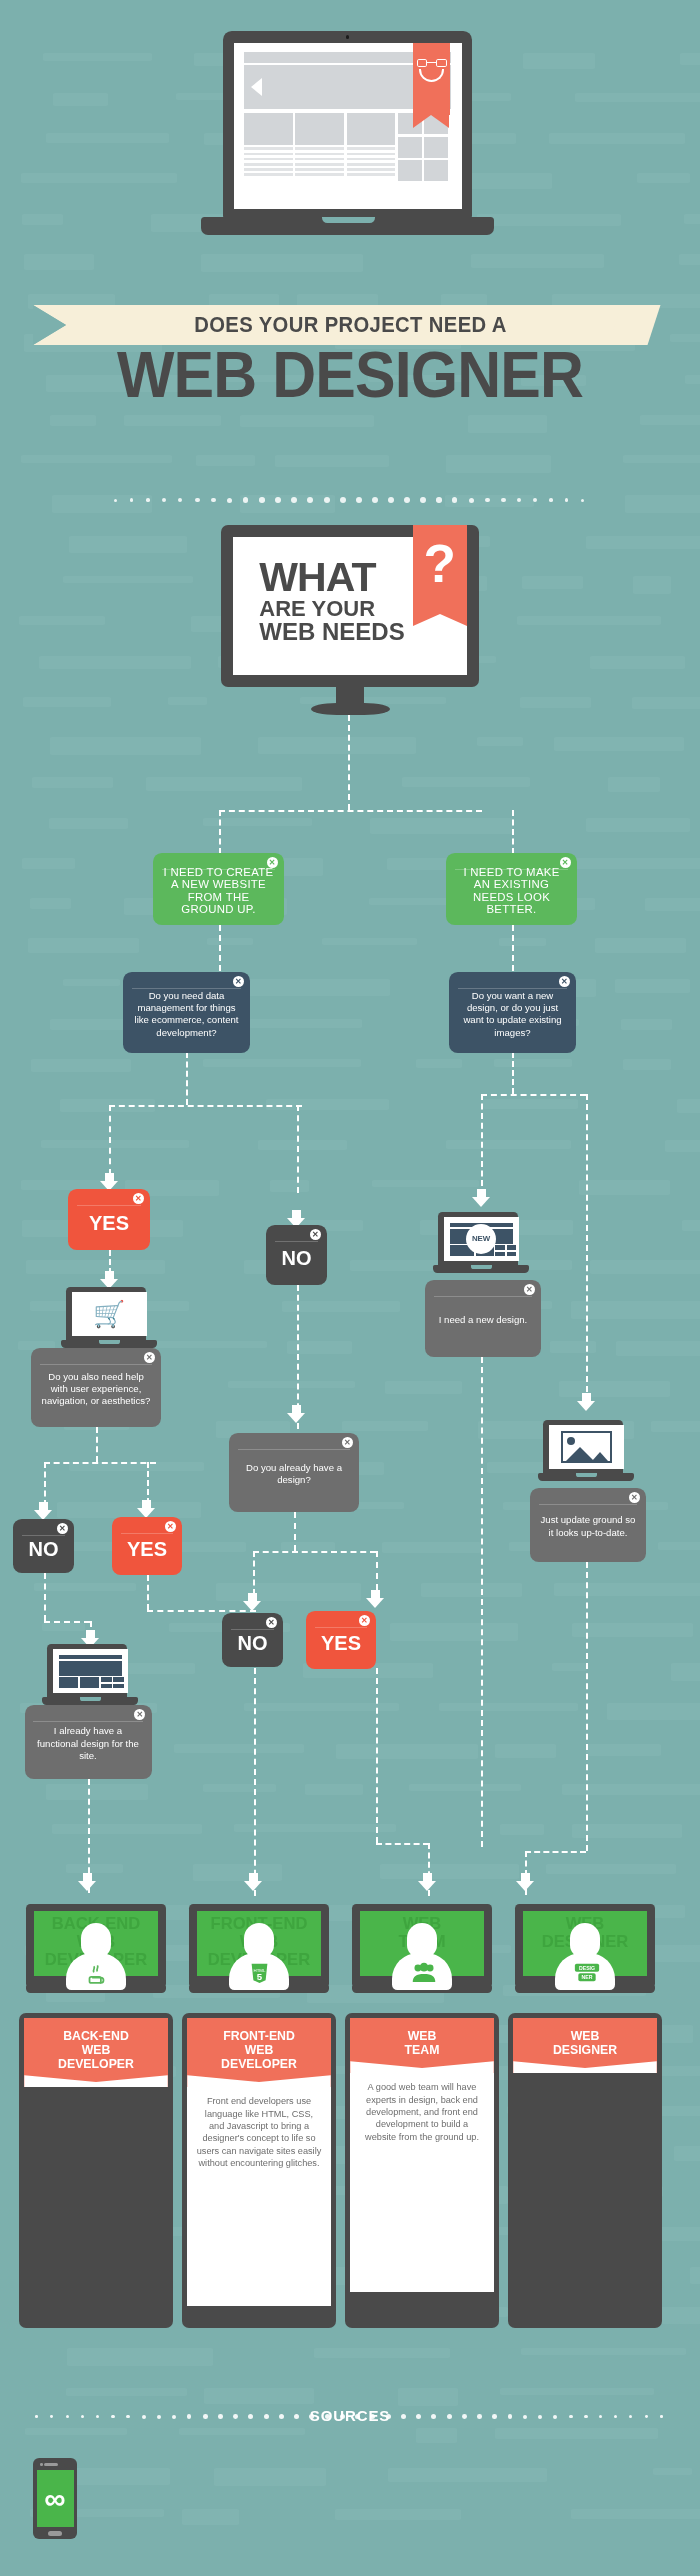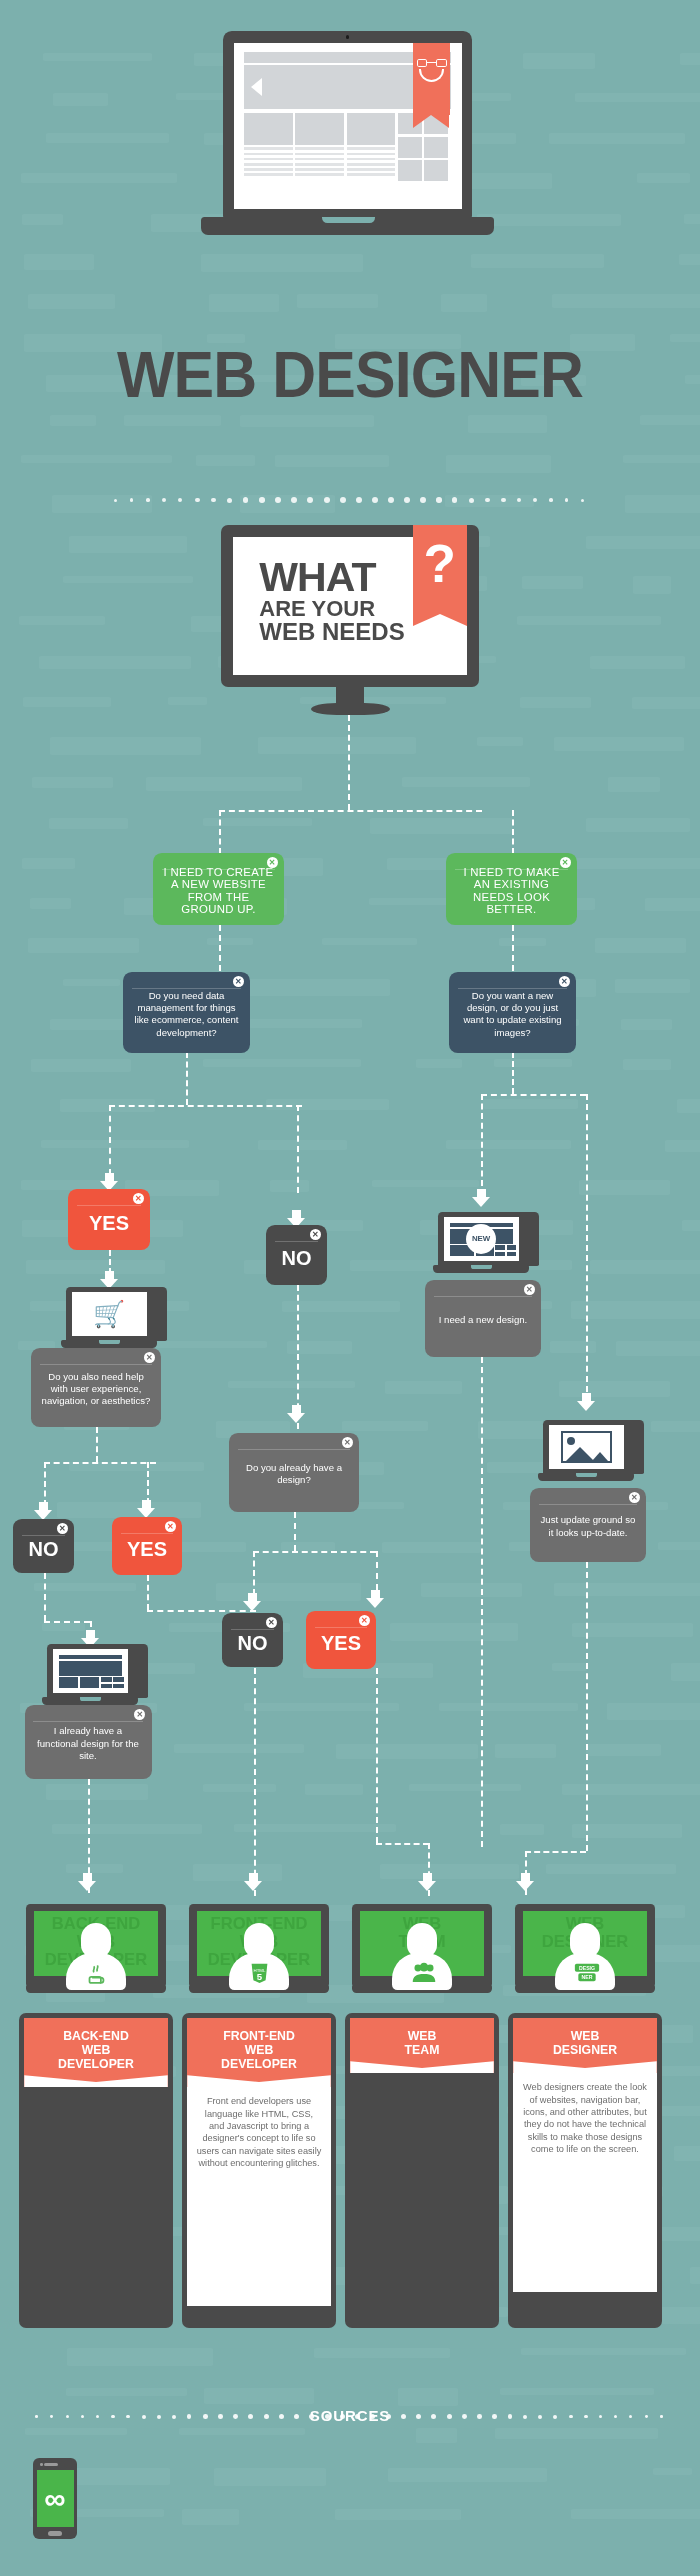--- a/index.html
+++ b/index.html
@@ -93,21 +93,21 @@
   
   .ln { position:absolute; background:transparent; }
   .ln.v { width:0; border-left:2.6px dashed #fff; }
   .ln.h { height:0; border-top:2.6px dashed #fff; }
   .arw { position:absolute; width:19px; }
   .arw .stem { position:absolute; left:5.3px; top:0; width:8.8px; height:8.8px; background:#fff; }
   .arw .head { position:absolute; left:0; top:7.9px; border-left:9.6px solid transparent; border-right:9.6px solid transparent; border-top:10.5px solid #fff; }
 
   
   .mini { position:absolute; width:96px; height:67px; }
-  .mini .lid { position:absolute; left:5.3px; top:0; width:101px; height:54px; background:#4a4a4a; border-radius:4.4px 4.4px 1.8px 1.8px; }
+  .mini .lid { position:absolute; left:5.3px; top:0; width:80px; height:54px; background:#4a4a4a; border-radius:4.4px 4.4px 1.8px 1.8px; }
   .mini .scr { position:absolute; left:5.3px; top:5.3px; width:75px; height:44px; background:#fff; overflow:hidden; }
   .mini .base { position:absolute; left:0; top:53px; width:96px; height:7.9px; background:#4a4a4a; border-radius:1.8px 1.8px 4.4px 4.4px; }
   .mini .nt { position:absolute; left:50%; margin-left:-10.5px; top:53px; width:21px; height:3.5px; background:#7cb0ad; border-radius:0 0 2.6px 2.6px; }
   .cart { position:absolute; left:50%; top:50%; transform:translate(-50%,-50%); color:#3d5366; font-size:26px; line-height:1; }
   .wire { position:absolute; left:3.5px; top:3.5px; right:3.5px; bottom:3.5px; background:#fff; }
   .wire .wb { position:absolute; background:#3d5366; }
   .badge { position:absolute; left:50%; top:50%; transform:translate(-50%,-50%); width:30px; height:30px; background:#fff; border-radius:50%;
       color:#3d5366; font-size:7.9px; font-weight:bold; line-height:30px; text-align:center; }
   .pic { position:absolute; left:12.3px; top:6.1px; width:51px; height:31.5px; border:2.6px solid #3d5366; }
   .pic .sun { position:absolute; left:4.4px; top:3.5px; width:7.9px; height:7.9px; border-radius:50%; background:#3d5366; }
@@ -475,20 +475,24 @@
             <s></s>
             <b class="r"></b>
           </div>
         <div class="smile"></div>
       </div>
     </div>
     <div class="lh-base"></div>
       <div class="lh-notch"></div>
   </div>
 
+  <div class="banner">
+    <div class="skew"></div>
+    <h2>DOES YOUR PROJECT NEED A</h2>
+  </div>
 
   <div class="t-main">WEB DESIGNER</div>
   <div class="dots" id="dots1">
       <i style="left:0px;width:3.1px;height:3.1px;top:1.5px"></i>
       <i style="left:16px;width:3.4px;height:3.4px;top:1.4px"></i>
       <i style="left:32px;width:3.7px;height:3.7px;top:1.2px"></i>
       <i style="left:48px;width:4px;height:4px;top:1px"></i>
       <i style="left:64px;width:4.3px;height:4.3px;top:0.9px"></i>
       <i style="left:81px;width:4.6px;height:4.6px;top:0.7px"></i>
       <i style="left:97px;width:4.9px;height:4.9px;top:0.6px"></i>
@@ -830,20 +834,21 @@
                 <circle cx="8" cy="8" r="4" fill="#4ab54a"></circle>
                 <circle cx="22" cy="8" r="4" fill="#4ab54a"></circle>
                 <circle cx="15" cy="7" r="5" fill="#4ab54a"></circle>
                 <path d="M2 24c0-6 4-9 13-9s13 3 13 9z" fill="#4ab54a"></path>
               </svg></div>
           </div>
         </div>
       </div>
       <div class="card" style="left:345px">
         <div class="hdr">WEB<br>TEAM</div>
+        <div class="bd">A good web team will have experts in design, back end development, and front end development to build a website from the ground up.</div>
       </div>
       <div class="resTop" style="left:508px">
         <div class="rl">
           <div class="rs">
             <div class="ghost">WEB<br>DESIGNER</div>
           </div>
           <div class="rbase"></div>
         </div>
         <div class="avatar">
           <div class="head"></div>
@@ -853,21 +858,20 @@
                 <rect x="1" y="3" width="28" height="9" rx="2" fill="#4ab54a"></rect>
                 <text x="15" y="10" font-size="6" fill="#fff" text-anchor="middle" font-weight="bold" font-family="Liberation Sans">DESIG</text>
                 <rect x="5" y="14" width="20" height="9" rx="2" fill="#4ab54a"></rect>
                 <text x="15" y="21" font-size="6" fill="#fff" text-anchor="middle" font-weight="bold" font-family="Liberation Sans">NER</text>
               </svg></div>
           </div>
         </div>
       </div>
       <div class="card" style="left:508px">
         <div class="hdr">WEB<br>DESIGNER</div>
-        <div class="bd">Web designers create the look of websites, navigation bar, icons, and other attributes, but they do not have the technical skills to make those designs come to life on the screen.</div>
       </div>
     </div>
 
   <div class="srcline" id="dots2">
       <i style="left:0px;width:2.6px;height:2.6px;top:1.3px"></i>
       <i style="left:15.2px;width:2.8px;height:2.8px;top:1.2px"></i>
       <i style="left:30.5px;width:3px;height:3px;top:1.1px"></i>
       <i style="left:46px;width:3.2px;height:3.2px;top:1px"></i>
       <i style="left:61px;width:3.4px;height:3.4px;top:0.9px"></i>
       <i style="left:76px;width:3.6px;height:3.6px;top:0.8px"></i>

